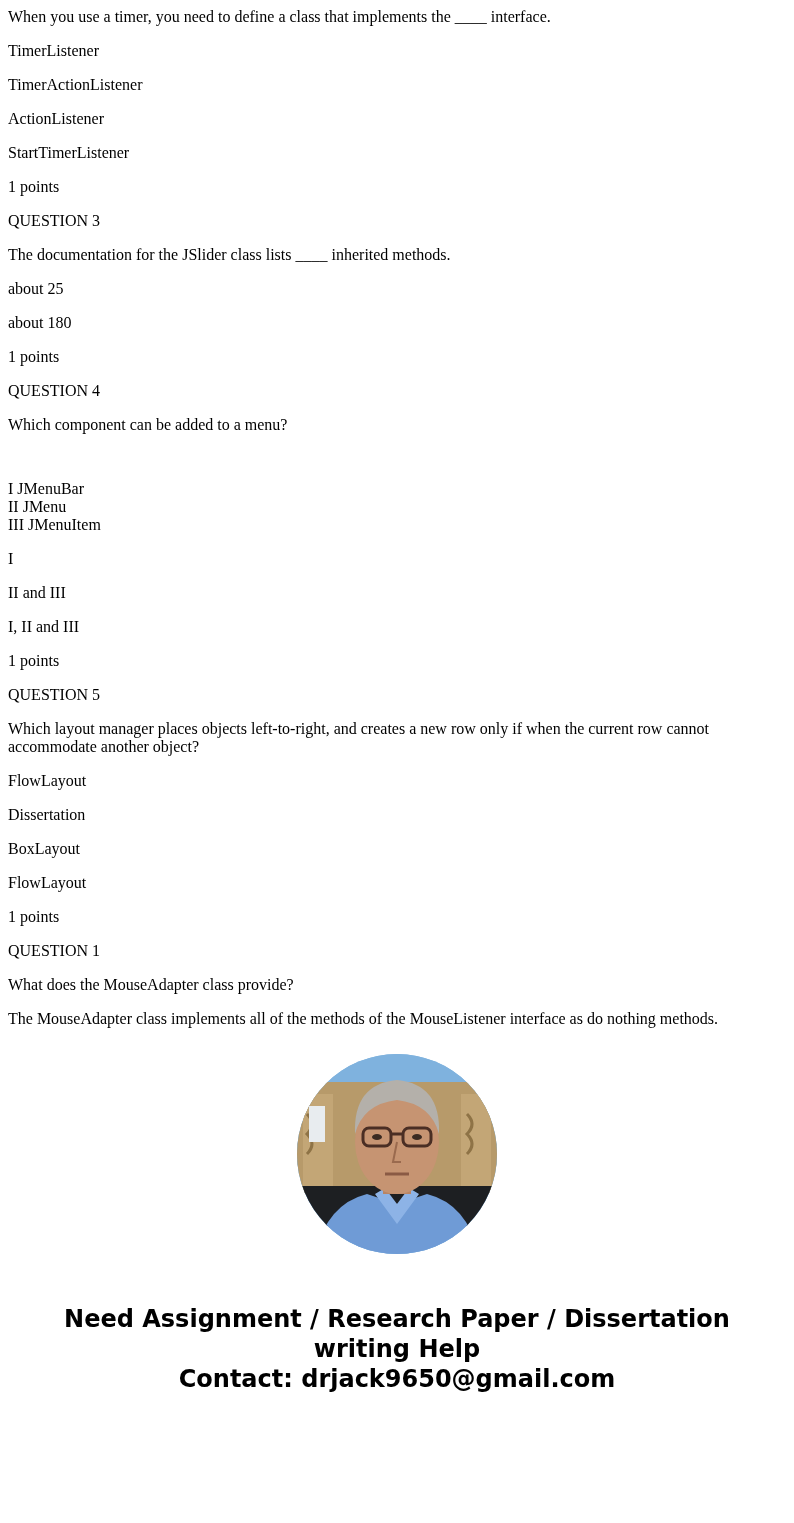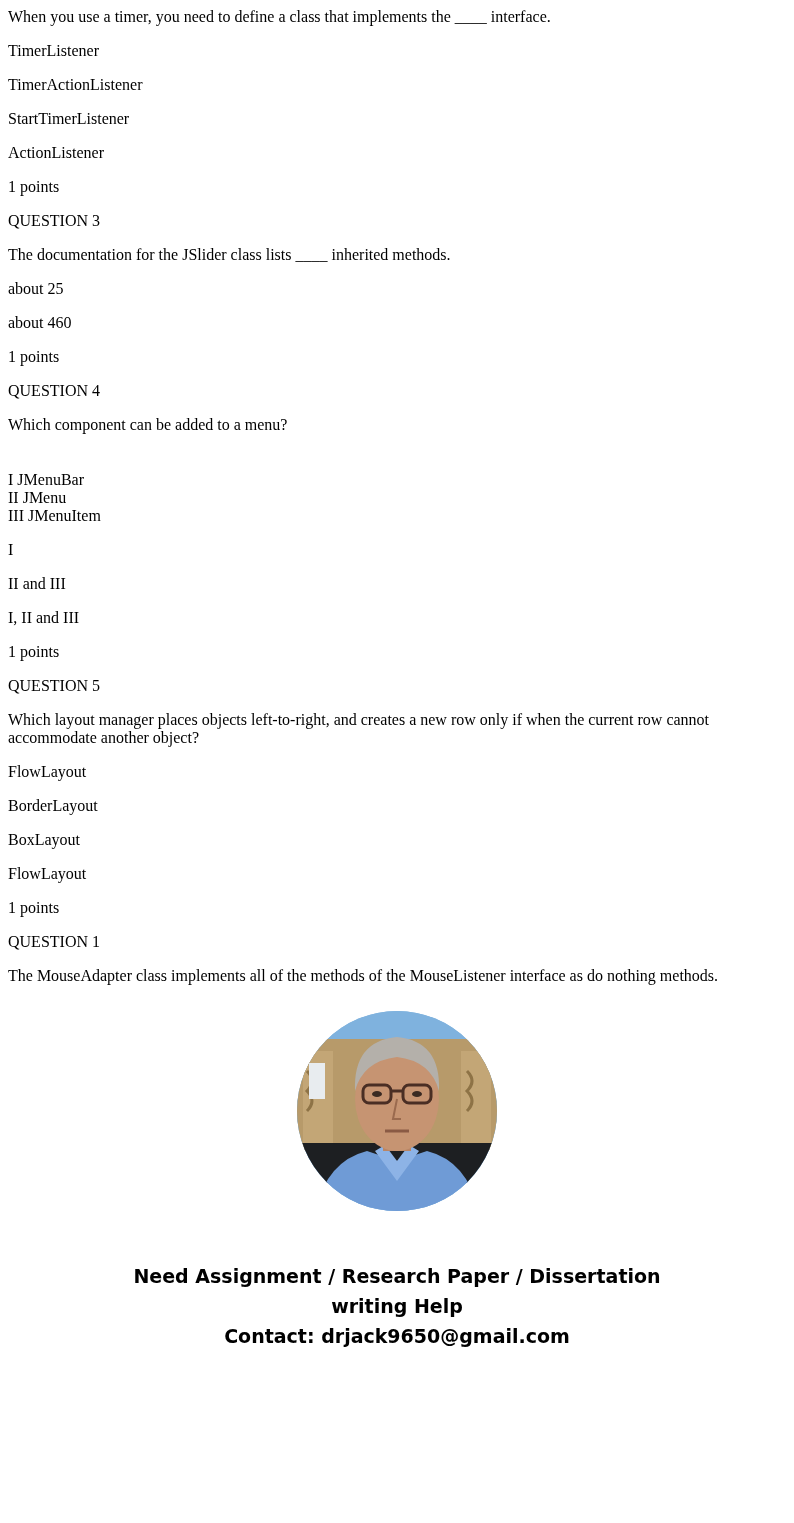--- a/index.html
+++ b/index.html
@@ -8,66 +8,66 @@
       min-height: 1523px;
       font-family: "Liberation Serif", serif;
       font-size: 16px;
       line-height: 18px;
       color: #000000;
       position: relative;
     }
     .content { padding: 8px 8px 0 8px; }
     p { margin: 0 0 16px 0; }
     .gap-line { height: 18px; }
-    .roman-block { margin: 3px 0 16px 0; }
+    .roman-block { margin: 12px 0 16px 0; }
     .roman-block div { line-height: 18px; }
     .photo-wrap {
       display: flex;
       justify-content: center;
       margin-top: 26px;
     }
     .photo {
       width: 200px;
       height: 200px;
       border-radius: 50%;
       overflow: hidden;
       position: relative;
       background: #7fb2de;
     }
     .photo svg { display: block; }
     .footer {
       text-align: center;
       font-family: "DejaVu Sans", sans-serif;
       font-weight: bold;
-      font-size: 19px;
+      font-size: 24px;
       line-height: 30px;
       margin-top: 50px;
       padding: 0 20px;
     }
     .footer div { white-space: nowrap; }
   </style>
 </head>
 <body>
 
 <div class="content">
 
   <section>
     <p>When you use a timer, you need to define a class that implements the ____ interface.</p>
     <p>TimerListener</p>
     <p>TimerActionListener</p>
+    <p>ActionListener</p>
     <p>StartTimerListener</p>
-    <p>ActionListener</p>
     <p>1 points</p>
   </section>
 
   <section>
     <p>QUESTION 3</p>
     <p>The documentation for the JSlider class lists ____ inherited methods.</p>
     <p>about 25</p>
-    <p>about 460</p>
+    <p>about 180</p>
     <p>1 points</p>
   </section>
 
   <section>
     <p>QUESTION 4</p>
     <p>Which component can be added to a menu?</p>
     <div class="gap-line"></div>
     <div class="roman-block">
       <div>I JMenuBar</div>
       <div>II JMenu</div>
@@ -76,28 +76,29 @@
     <p>I</p>
     <p>II and III</p>
     <p>I, II and III</p>
     <p>1 points</p>
   </section>
 
   <section>
     <p>QUESTION 5</p>
     <p>Which layout manager places objects left-to-right, and creates a new row only if when the current row cannot accommodate another object?</p>
     <p>FlowLayout</p>
-    <p>BorderLayout</p>
+    <p>Dissertation</p>
     <p>BoxLayout</p>
     <p>FlowLayout</p>
     <p>1 points</p>
   </section>
 
   <section>
     <p>QUESTION 1</p>
+    <p>What does the MouseAdapter class provide?</p>
     <p>The MouseAdapter class implements all of the methods of the MouseListener interface as do nothing methods.</p>
   </section>
 </div>
 
 <div class="photo-wrap">
   <div class="photo" title="Portrait of an elderly man with glasses in a blue shirt">
     <svg width="200" height="200" viewBox="0 0 200 200">
 
       <rect x="0" y="0" width="200" height="200" fill="#7fb2de"></rect>
 

